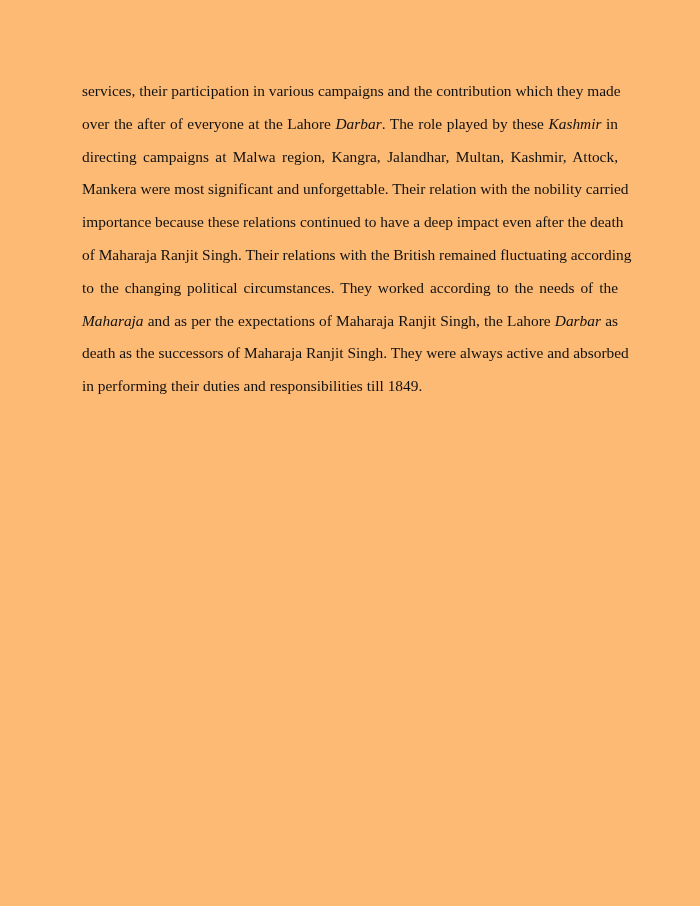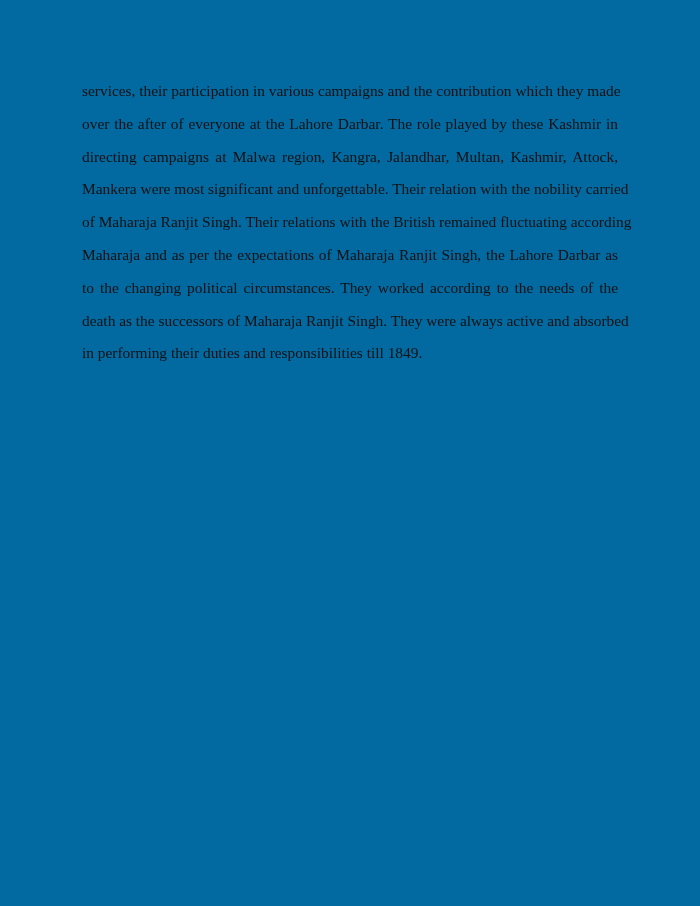--- a/index.html
+++ b/index.html
@@ -11,21 +11,21 @@
       width: 700px;
       height: 906px;
       position: relative;
       overflow: hidden;
     }
     .page {
       position: absolute;
       left: 0; top: 0;
       width: 700px;
       height: 906px;
-      background: #0369a1;
+      background: #fdba74;
     }
     .paragraph {
       position: absolute;
       left: 82px;
       top: 79px;
       width: 536px;
       margin: 0;
       font-family: "Liberation Serif", "DejaVu Serif", serif;
       font-size: 15.4px;
       color: #111;
@@ -35,30 +35,31 @@
       height: 32.8px;
       line-height: 24px;
       text-align: justify;
       text-align-last: justify;
       white-space: nowrap;
       overflow: visible;
     }
     .line.last {
       text-align-last: left;
     }
-    .it { }
+    .it { font-style: italic; }
   </style>
 </head>
 <body>
 
 <div class="page">
   <div class="paragraph">
     <span class="line"><span>services, their participation in various campaigns and the contribution which they made</span></span>
     <span class="line"><span>over the after of everyone at the Lahore </span><span class="it">Darbar</span><span>. The role played by these </span><span class="it">Kashmir</span><span> in</span></span>
     <span class="line"><span>directing campaigns at Malwa region, Kangra, Jalandhar, Multan, Kashmir, Attock,</span></span>
     <span class="line"><span>Mankera were most significant and unforgettable. Their relation with the nobility carried</span></span>
+    <span class="line"><span>importance because these relations continued to have a deep impact even after the death</span></span>
     <span class="line"><span>of Maharaja Ranjit Singh. Their relations with the British remained fluctuating according</span></span>
+    <span class="line"><span>to the changing political circumstances.  They worked according to the needs of the</span></span>
     <span class="line"><span class="it">Maharaja</span><span> and as per the expectations of Maharaja Ranjit Singh, the Lahore </span><span class="it">Darbar</span><span> as</span></span>
-    <span class="line"><span>to the changing political circumstances.  They worked according to the needs of the</span></span>
     <span class="line"><span>death as the successors of Maharaja Ranjit Singh. They were always active and absorbed</span></span>
     <span class="line last"><span>in performing their duties and responsibilities till 1849.</span></span>
   </div>
 </div>
 
 </body></html>

